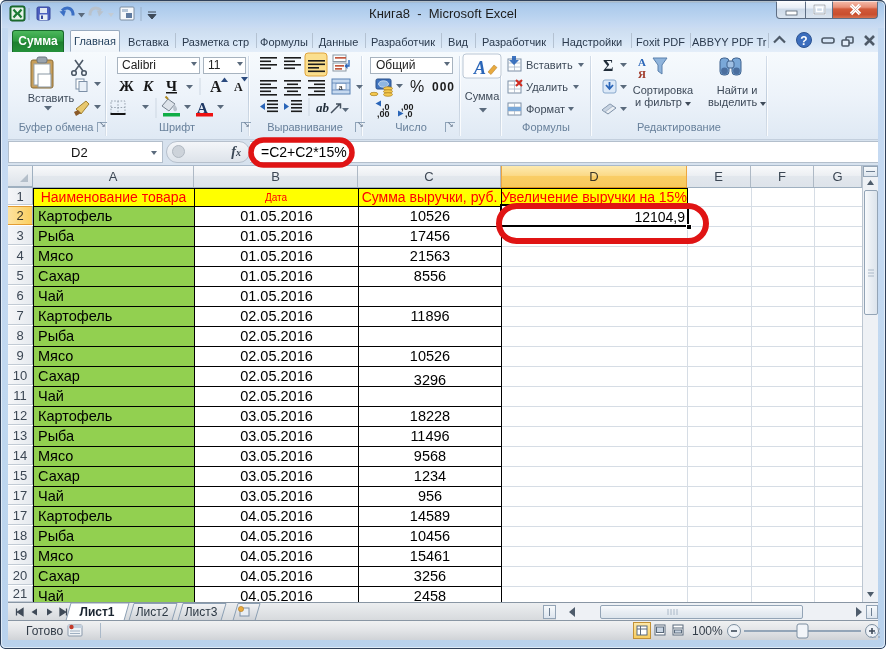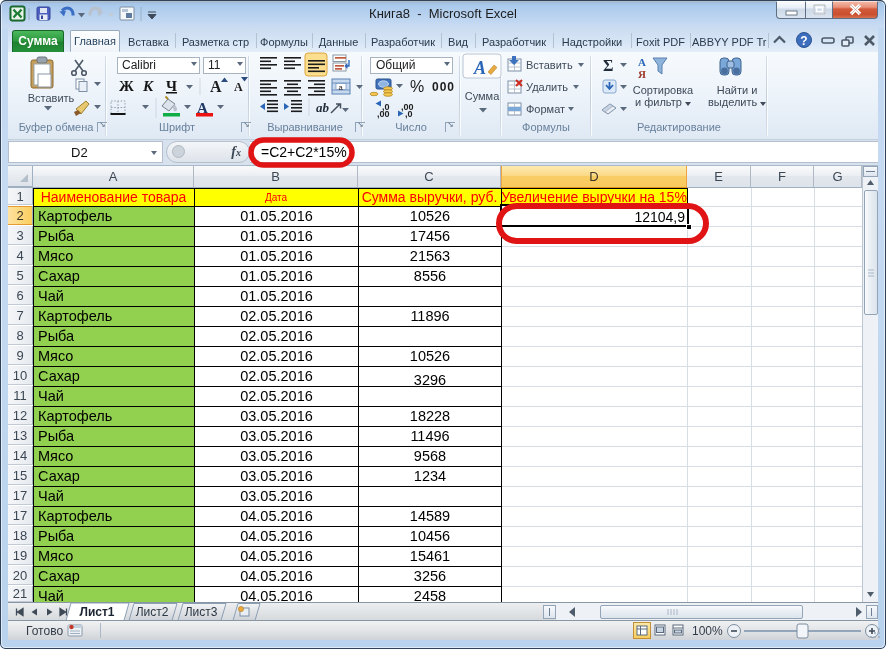--- a/index.html
+++ b/index.html
@@ -486,20 +486,21 @@
 <div class="cell white" style="left:187px;top:261px;width:163px;height:19px;line-height:19px">03.05.2016</div>
 <div class="cell white" style="left:351px;top:261px;width:142px;height:19px;line-height:19px">11496</div>
 <div class="cell green" style="left:26px;top:281px;width:160px;height:19px;line-height:19px">Мясо</div>
 <div class="cell white" style="left:187px;top:281px;width:163px;height:19px;line-height:19px">03.05.2016</div>
 <div class="cell white" style="left:351px;top:281px;width:142px;height:19px;line-height:19px">9568</div>
 <div class="cell green" style="left:26px;top:301px;width:160px;height:19px;line-height:19px">Сахар</div>
 <div class="cell white" style="left:187px;top:301px;width:163px;height:19px;line-height:19px">03.05.2016</div>
 <div class="cell white" style="left:351px;top:301px;width:142px;height:19px;line-height:19px">1234</div>
 <div class="cell green" style="left:26px;top:321px;width:160px;height:19px;line-height:19px">Чай</div>
 <div class="cell white" style="left:187px;top:321px;width:163px;height:19px;line-height:19px">03.05.2016</div>
+<div class="cell white" style="left:351px;top:321px;width:142px;height:19px;line-height:19px">956</div>
 <div class="cell green" style="left:26px;top:341px;width:160px;height:19px;line-height:19px">Картофель</div>
 <div class="cell white" style="left:187px;top:341px;width:163px;height:19px;line-height:19px">04.05.2016</div>
 <div class="cell white" style="left:351px;top:341px;width:142px;height:19px;line-height:19px">14589</div>
 <div class="cell green" style="left:26px;top:361px;width:160px;height:19px;line-height:19px">Рыба</div>
 <div class="cell white" style="left:187px;top:361px;width:163px;height:19px;line-height:19px">04.05.2016</div>
 <div class="cell white" style="left:351px;top:361px;width:142px;height:19px;line-height:19px">10456</div>
 <div class="cell green" style="left:26px;top:381px;width:160px;height:19px;line-height:19px">Мясо</div>
 <div class="cell white" style="left:187px;top:381px;width:163px;height:19px;line-height:19px">04.05.2016</div>
 <div class="cell white" style="left:351px;top:381px;width:142px;height:19px;line-height:19px">15461</div>
 <div class="cell green" style="left:26px;top:401px;width:160px;height:19px;line-height:19px">Сахар</div>

